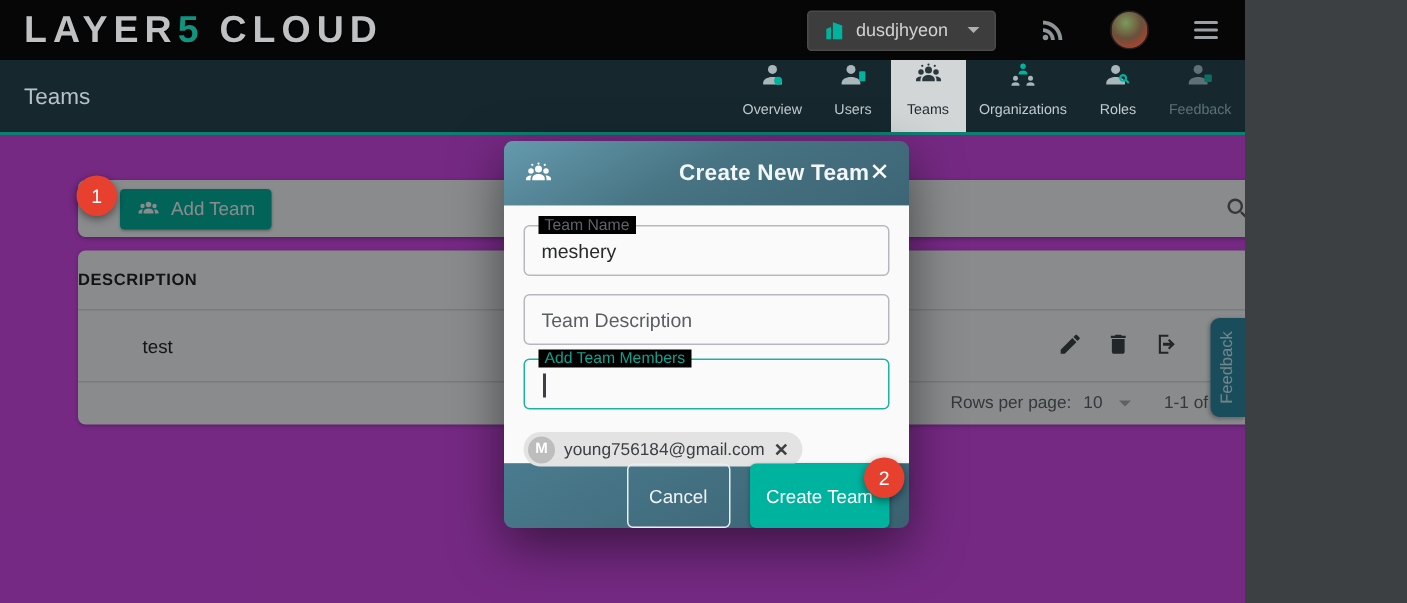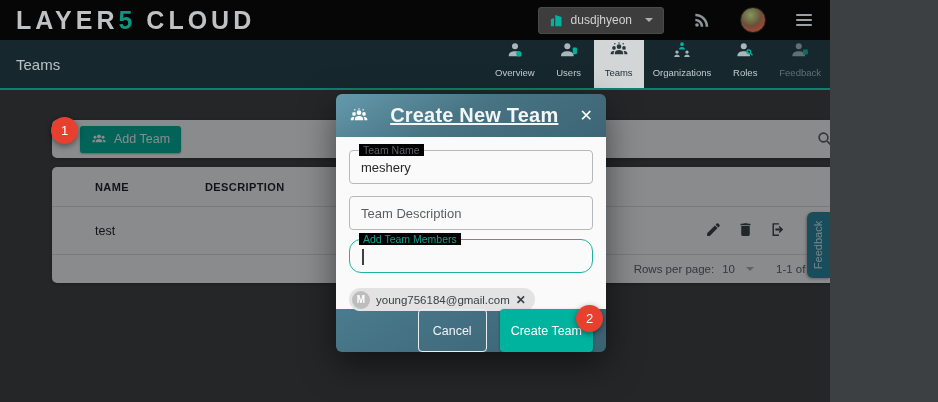--- a/index.html
+++ b/index.html
@@ -39,21 +39,21 @@
   .nav-tab .pfill { fill:#a9b6ba; }
   .nav-tab .afill { fill:#00B39F; }
   .nav-tab.active { background:#d2d6d7; }
   .nav-tab.active .tab-label { color:#1e2b30; }
   .nav-tab.active .pfill { fill:#28383d; }
   .nav-tab.disabled .tab-label { color:#5e7176; }
   .nav-tab.disabled .pfill { fill:#5e7176; }
   .nav-tab.disabled .afill { fill:#0a6e60; }
 
   
-  .content { position:absolute; top:90px; left:0; right:0; bottom:0; background:#404040; z-index:1; }
+  .content { position:absolute; top:90px; left:0; right:0; bottom:0; background:#d946ef; z-index:1; }
   .card { position:absolute; background:#ffffff; border-radius:5px; box-shadow:0 1px 3px rgba(0,0,0,.25); }
   .toolbar-card { left:52px; width:833px; top:30px; height:38px; display:flex; align-items:center;
                   padding:0 14px 0 28px; }
   .add-team-btn { display:flex; align-items:center; gap:7px; height:27px; padding:0 11px;
                   background:#00B39F; color:#fff; border:none; border-radius:3px; font-size:12.5px;
                   cursor:pointer; box-shadow:0 1px 2px rgba(0,0,0,.3); }
   .add-team-btn svg { width:16px; height:16px; fill:#ffffff; }
   .toolbar-icons { margin-left:auto; display:flex; align-items:center; gap:17px; }
   .toolbar-icons svg { width:19px; height:19px; fill:#5f6368; }
 
@@ -83,21 +83,21 @@
 
   
   .backdrop { position:absolute; top:90px; left:0; right:0; bottom:0; background:rgba(4,9,11,0.47); z-index:40; }
 
   
   .modal { position:absolute; left:336px; top:94px; width:270px; z-index:60; border-radius:6px;
            overflow:hidden; box-shadow:0 12px 34px rgba(0,0,0,.5); }
   .modal-header { height:43px; background:linear-gradient(150deg,#649aad 0%,#477382 48%,#3d6575 100%);
                   display:flex; align-items:center; padding:0 13px; }
   .modal-header svg { width:20px; height:20px; fill:#ffffff; }
-  .modal-title { flex:1; text-align:center; font-size:20px; color:#f2f6f7; letter-spacing:.2px;text-decoration:underline; }
+  .modal-title { flex:1; text-align:right; font-size:15px; color:#f2f6f7; letter-spacing:.2px; }
   .modal-close { background:none; border:none; color:#ffffff; font-size:16px; cursor:pointer;
                  padding:0; line-height:1; }
   .modal-body { background:#fafafa; padding:13px 13px 0 13px; height:172px; }
   .field { position:relative; border:1px solid #b5b9bb; border-radius:4px; height:34px; background:#fafafa; }
   .field + .field { margin-top:12px; }
   .field.mt-sm { margin-top:9px; }
   .field-label { position:absolute; top:-7px; left:9px; background:#000000; padding:0 4px;
                  font-size:10.5px; color:#5f6368; }
   .field input { width:100%; height:100%; border:none; background:transparent; outline:none;
                  font-family:"Liberation Sans",sans-serif; font-size:13px; color:#27292b; padding:0 11px; }
@@ -251,21 +251,20 @@
               <rect x="4" y="5" width="4.6" height="14"></rect>
               <rect x="9.8" y="5" width="4.6" height="14"></rect>
               <rect x="15.6" y="5" width="4.6" height="14"></rect>
             </svg>
         </button>
       </div>
     </div>
 
     <div class="card table-card">
       <div class="tgrid thead">
-        <span class="cell-name">NAME</span>
         <span>DESCRIPTION</span>
       </div>
       <div class="tgrid trow">
         <span class="cell-name">test</span>
         <span></span>
         <span class="row-actions">
           <button>
             <svg viewBox="0 0 24 24">
                 <path d="M3 17.2V21h3.8L17.8 10 14 6.2 3 17.2zM20.7 7.1c.4-.4.4-1 0-1.4l-2.4-2.4c-.4-.4-1-.4-1.4 0L15 5.2 18.8 9l1.9-1.9z"></path>
               </svg>
@@ -326,21 +325,21 @@
     </div>
 
     <div class="modal-body">
       <div class="field">
         <span class="field-label">Team Name</span>
         <input type="text" value="meshery" style="">
       </div>
       <div class="field">
         <input type="text" placeholder="Team Description" style="">
       </div>
-      <div class="field mt-sm focused" style="margin-top:9px;border-radius:12px;">
+      <div class="field mt-sm focused" style="margin-top:9px;">
         <span class="field-label">Add Team Members</span>
         <input type="text" value="" style="">
         <span class="text-caret"></span>
       </div>
       <div class="chip">
         <span class="chip-avatar">M</span>
         <span class="chip-label">young756184@gmail.com</span>
         <button class="chip-x">✕</button>
       </div>
     </div>

